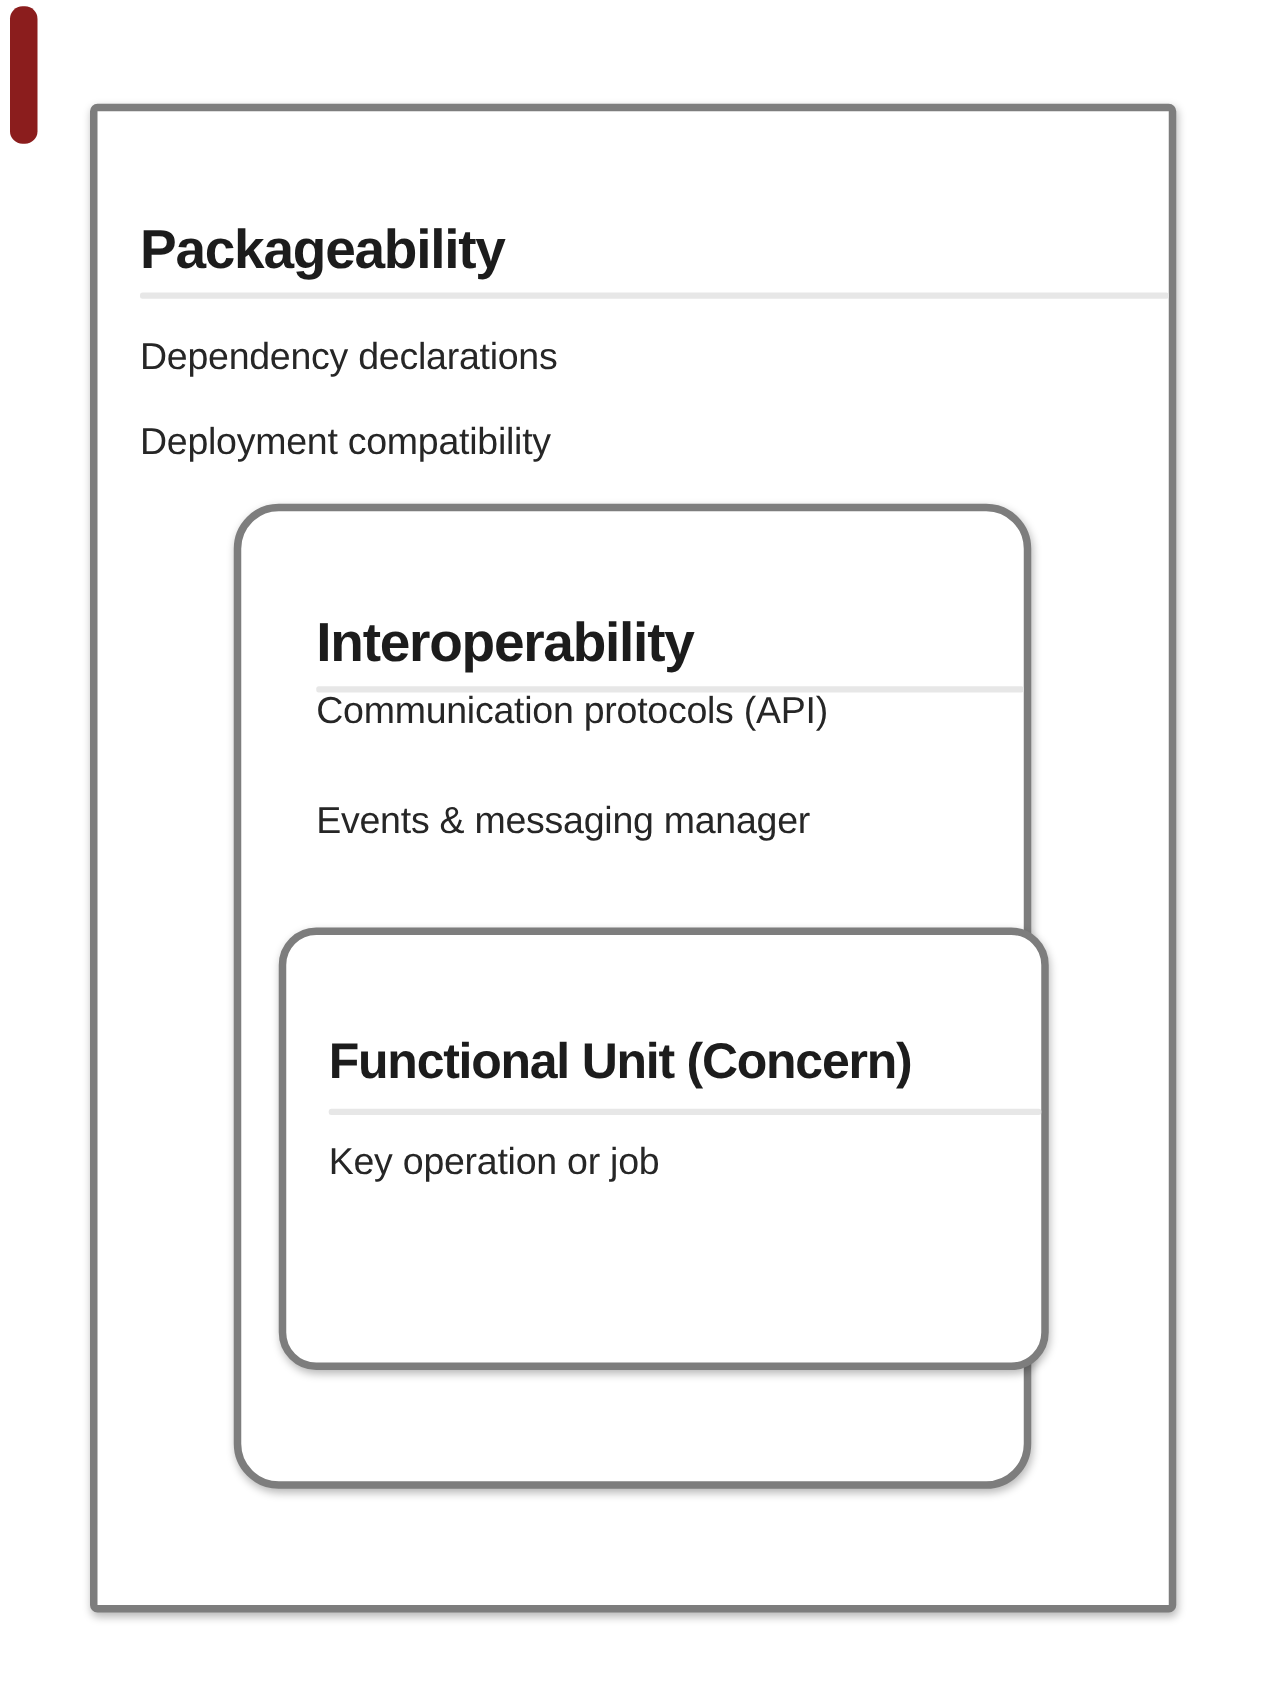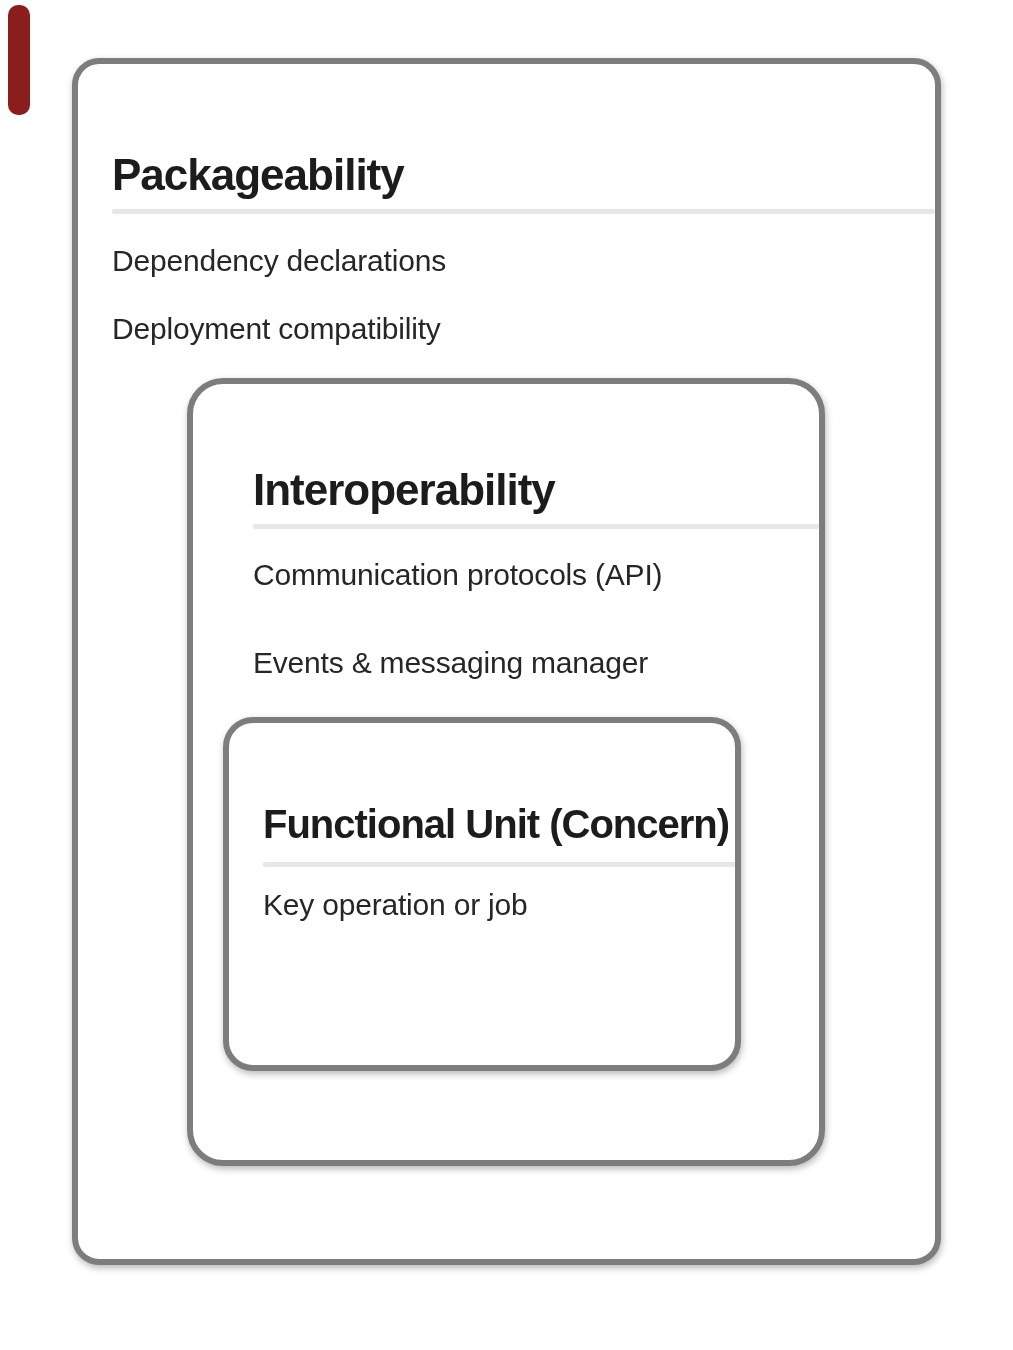--- a/index.html
+++ b/index.html
@@ -19,23 +19,23 @@
   .marker{
     position:absolute; left:8px; top:5px; width:22px; height:110px;
     background:var(--marker); border-radius:10px;
   }
   .card{
     position:absolute; background:#fff;
     border:6px solid var(--border);
     box-shadow:1px 3px 7px rgba(0,0,0,0.28);
     box-sizing:border-box;
   }
-  .card-outer{ left:72px; top:58px;  width:869px; height:1207px; border-radius:27px; }
+  .card-outer{ left:72px; top:83px;  width:869px; height:1207px; border-radius:6px; }
   .card-middle{ left:109px; top:314px; width:638px; height:788px;  border-radius:36px;padding-left:26px; }
-  .card-inner{ left:30px;  top:333px; width:518px; height:354px;  border-radius:30px; }
+  .card-inner{ left:30px;  top:333px; width:616px; height:354px;  border-radius:30px; }
 
   .card-title{
     font-weight:700; color:var(--title); line-height:1;
     letter-spacing:-1px; margin:0 0 0 34px; padding:0;
   }
   .card-outer  > .card-title{ font-size:44px; margin-top:89px; }
   .card-middle > .card-title{ font-size:44px; margin-top:84px; }
   .card-inner  > .card-title{ font-size:40px; margin-top:81px; }
 
   .divider{
@@ -43,21 +43,21 @@
     margin:12px 0 0 34px;
   }
   .card-inner > .divider{ margin-top:18px; }
 
   .item{
     font-size:30px; line-height:1; color:var(--body);
     margin:0 0 0 34px; padding:0; letter-spacing:-0.2px;
   }
   .card-outer  > .item-0{ margin-top:32px; }
   .card-outer  > .item-1{ margin-top:38px; }
-  .card-middle > .item-0{ margin-top:31px; }
+  .card-middle > .item-0{ }
   .card-middle > .item-1{ margin-top:58px; }
   .card-inner  > .item-0{ margin-top:23px; }
   .card-inner  > .item-1{ margin-top:39px; }
 </style>
 </head>
 <body>
 
 <div class="page">
 
   <div class="marker"></div>

